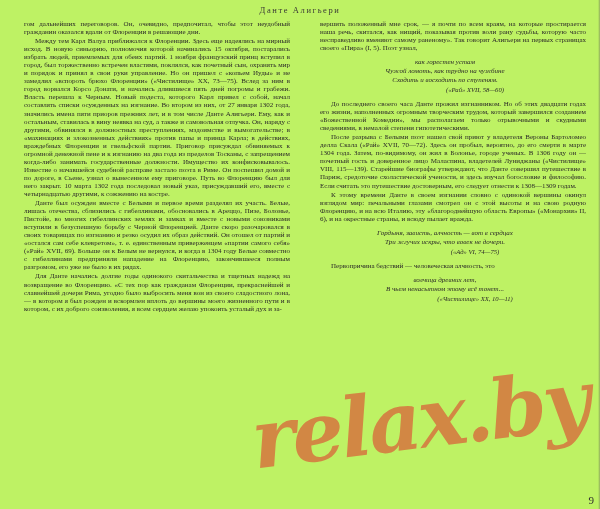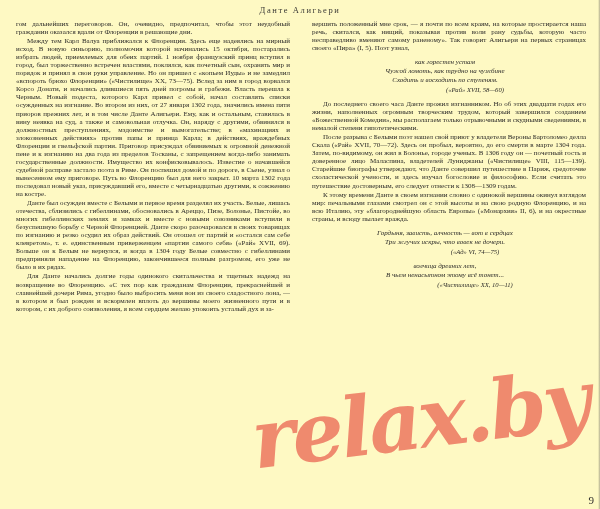--- a/index.html
+++ b/index.html
@@ -1,20 +1,20 @@
 <!DOCTYPE html>
 <html><head>
 <meta charset="utf-8">
 <style>
   html,body{margin:0;padding:0;background:#e9e7e2;}
   .page{
     position:relative;
     width:600px;height:509px;
     margin:0 auto;
-    background:#fef9c3;
+    background:#bef264;
     overflow:hidden;
     font-family:"Liberation Serif","DejaVu Serif",serif;
     color:#2b2a28;
     box-sizing:border-box;
   }
   .running-head{
     text-align:center;
     padding-top:5px;
     font-size:8.5px;
     letter-spacing:1.6px;
@@ -25,21 +25,21 @@
     gap:14px;
     padding:5px 8px 0 8px;
   }
   .col{
     width:282px;
     font-size:7px;
     line-height:1.15;
     text-align:justify;
     hyphens:auto;
   }
-  .col p{margin:0 0 1px 8px;}
+  .col p{margin:0 0 1px 16px;}
   .col p.indent{text-indent:11px;}
   .verse{
     text-align:center;
     white-space:pre-line;
     margin:6px 0 1px 0;
     line-height:1.3;
     font-style:italic;
   }
   .verse-src{
     text-align:center;
@@ -102,20 +102,21 @@
       <div class="verse-src">(«Рай» XVII, 58—60)</div>
 
       <p class="indent spaced">До последнего своего часа Данте прожил изгнанником. Но об этих двадцати годах его жизни, наполненных огромным творческим трудом, который завершился созданием «Божественной Комедии», мы располагаем только отрывочными и скудными сведениями, в немалой степени гипотетическими.</p>
       <p class="indent spaced">После разрыва с Белыми поэт нашел свой приют у владетеля Вероны Бартоломео делла Скала («Рай» XVII, 70—72). Здесь он пробыл, вероятно, до его смерти в марте 1304 года. Затем, по-видимому, он жил в Болонье, городе ученых. В 1306 году он — почетный гость и доверенное лицо Маласпина, владетелей Луниджаны («Чистилище» VIII, 115—139). Старейшие биографы утверждают, что Данте совершил путешествие в Париж, средоточие схоластической учености, и здесь изучал богословие и философию. Если считать это путешествие достоверным, его следует отнести к 1308—1309 годам.</p>
       <p class="indent spaced">К этому времени Данте в своем изгнании словно с одинокой вершины окинул взглядом мир: печальными глазами смотрел он с этой высоты и на свою родную Флоренцию, и на всю Италию, эту «благороднейшую область Европы» («Монархия» II, 6), и на окрестные страны, и всюду пылает вражда.</p>
 
       <div class="verse">Гордыня, зависть, алчность — вот в сердцах
 Три жгучих искры, что вовек не дочери.</div>
       <div class="verse-src">(«Ад» VI, 74—75)</div>
 
+      <p class="indent spaced">Первопричина бедствий — человеческая алчность, это</p>
 
       <div class="verse">волчица древних лет,
 В чьем ненасытном этому всё тонет...</div>
       <div class="verse-src">(«Чистилище» XX, 10—11)</div>
 
     </div>
 
   </div>
 
   <div class="watermark">relax.by</div>

